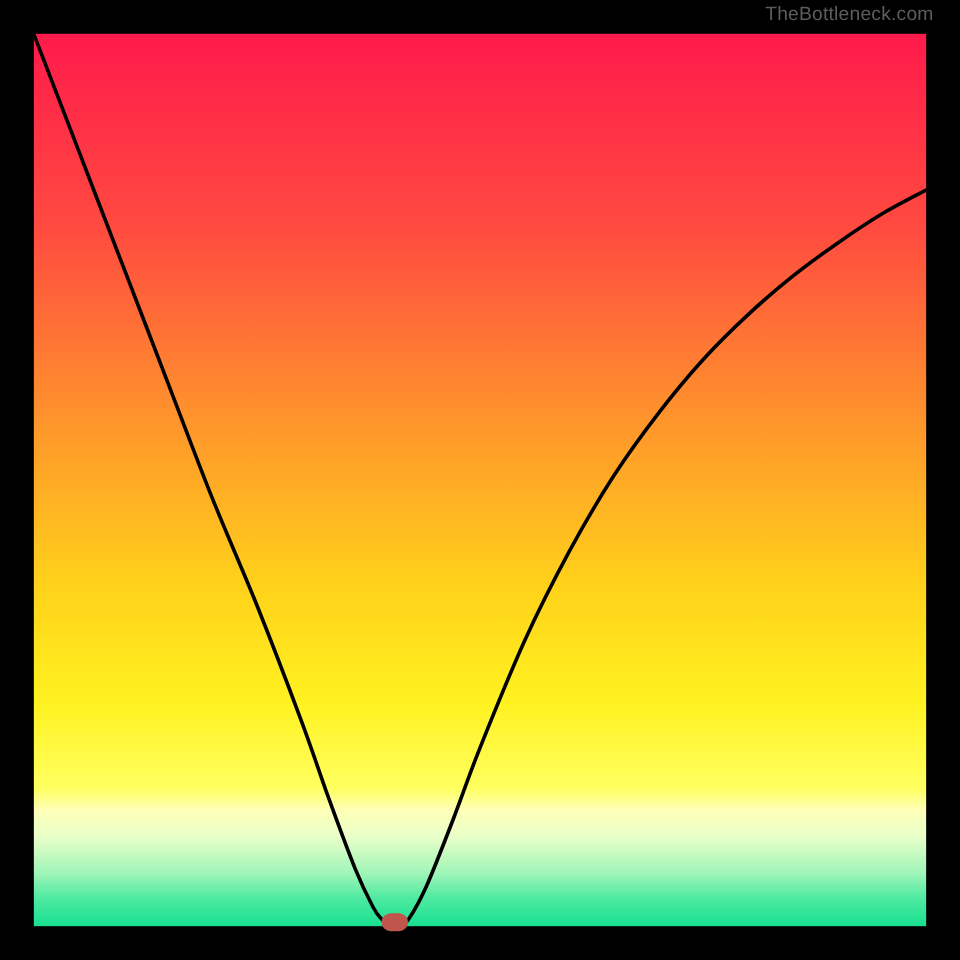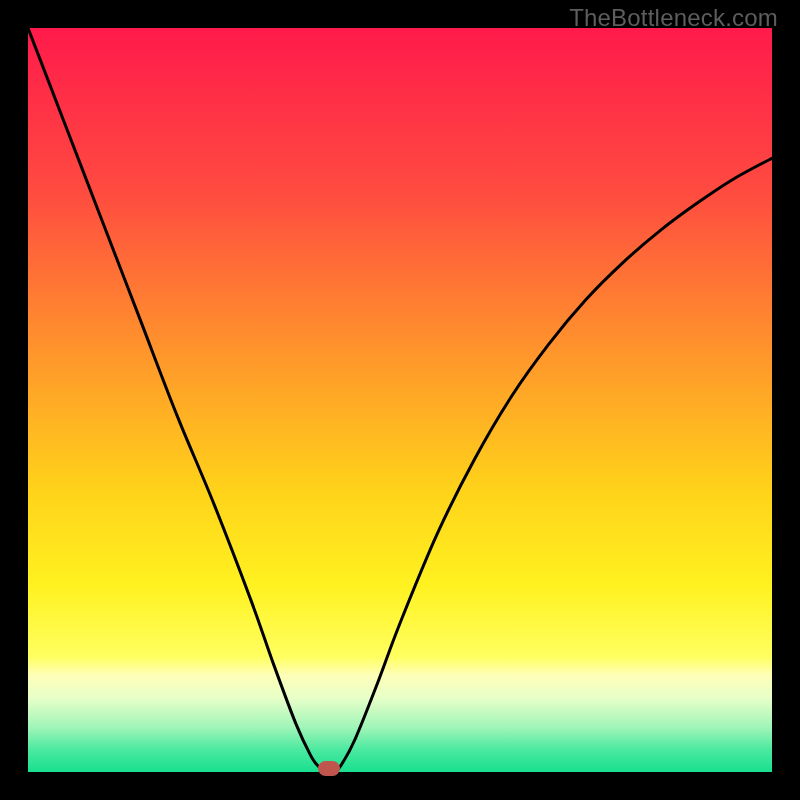--- a/index.html
+++ b/index.html
@@ -33,21 +33,21 @@
   .curve-svg {
     position: absolute;
     left: 0; top: 0;
     width: 100%; height: 100%;
   }
   .watermark {
     position: absolute;
     top: 4px;
     right: 22px;
     color: #5d5d5d;
-    font-size: 24px;
+    font-size: 16px;
     font-weight: 500;
     letter-spacing: 0.2px;
     text-align: left;
     user-select: none;
   }
   .marker {
     position: absolute;
     width: 22px;
     height: 15px;
     border-radius: 8px;

